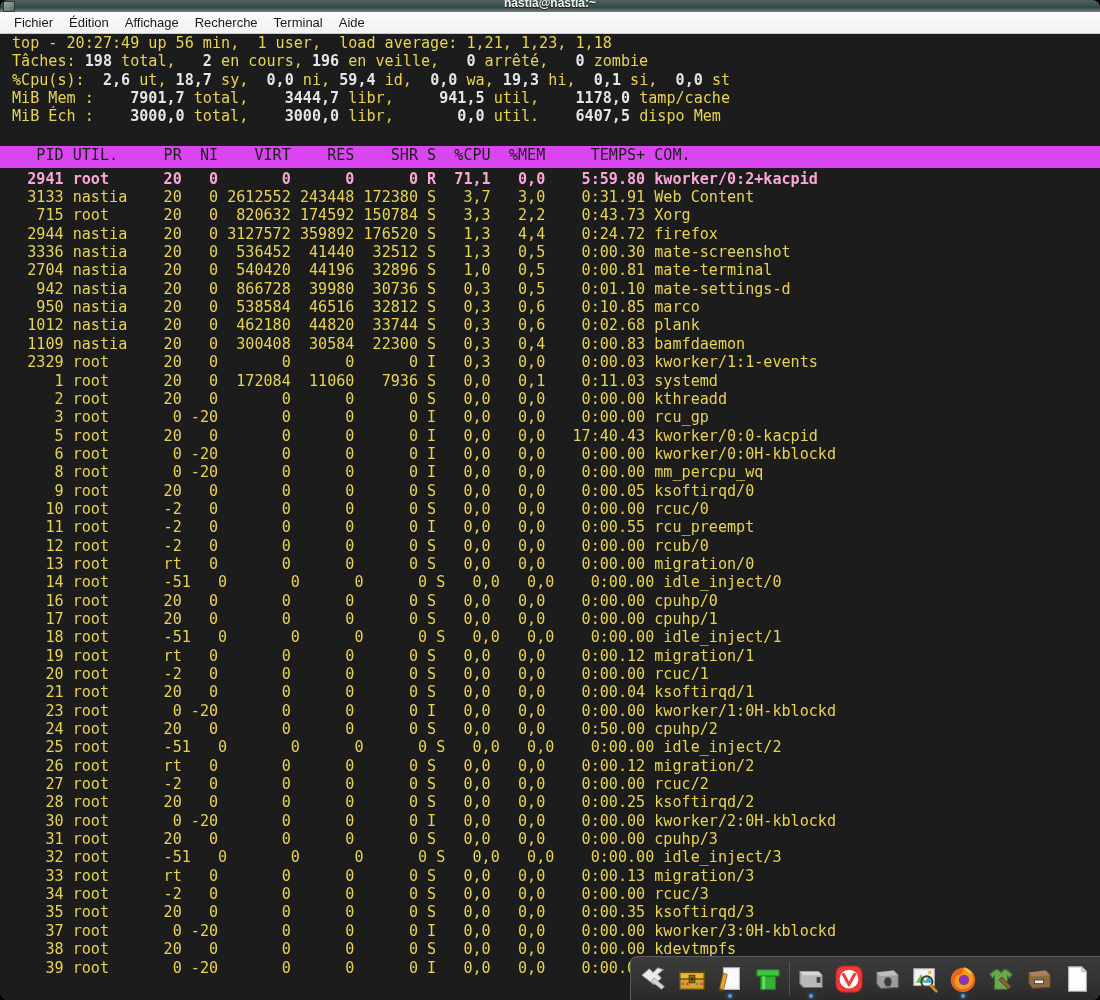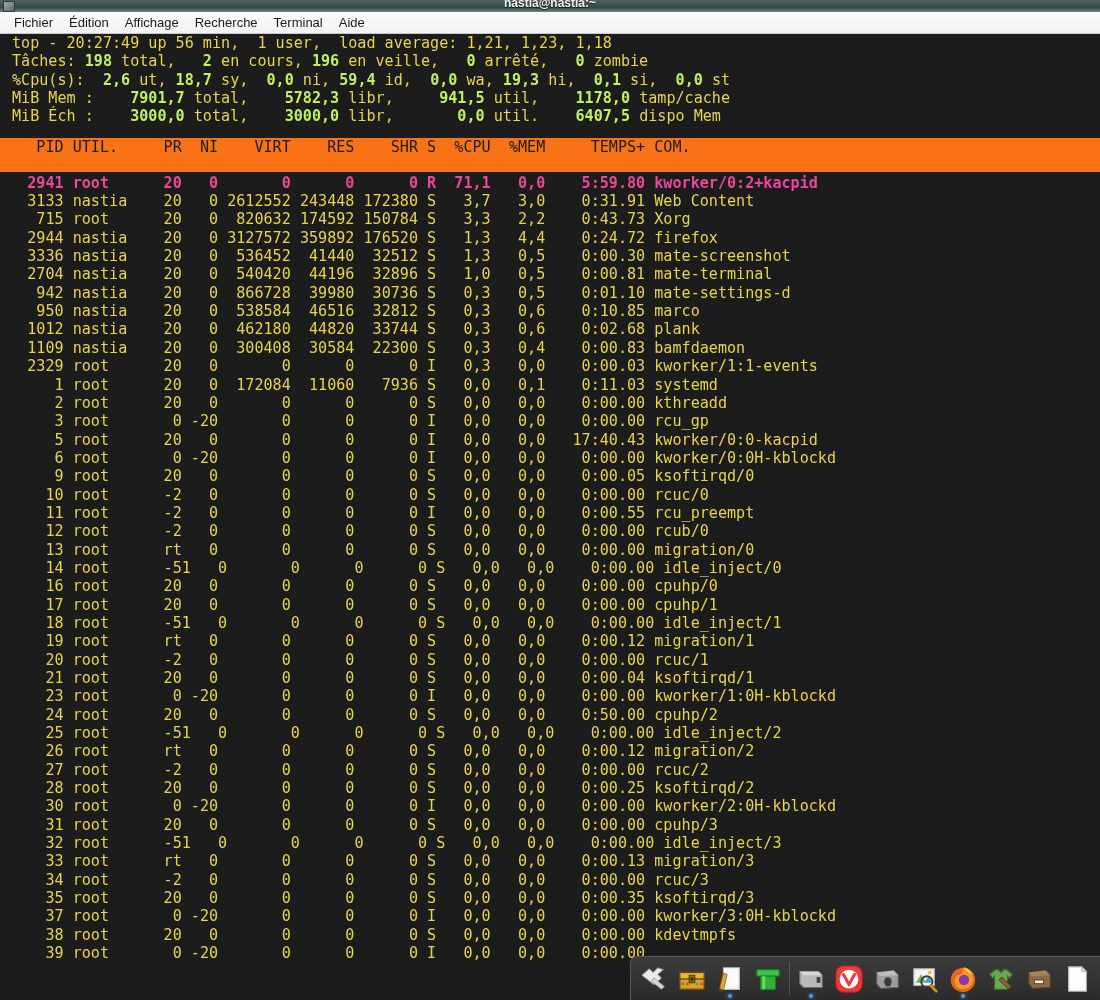--- a/index.html
+++ b/index.html
@@ -8,20 +8,21 @@
     padding: 0;
     background: #000;
   }
   #screen {
     position: relative;
     width: 1100px;
     height: 1000px;
     overflow: hidden;
     background: #1c1c1c;
     font-family: "DejaVu Sans Mono", "Liberation Mono", monospace;
+    border-radius: 8px;
   }
 
   
   #titlebar {
     position: absolute;
     left: 0; top: 0;
     width: 1100px;
     height: 12px;
     background: linear-gradient(to bottom, #4c6260 0%, #3e524f 45%, #334442 60%, #708582 100%);
     border-bottom: 1px solid #222;
@@ -84,31 +85,31 @@
   .tline {
     font-family: "DejaVu Sans Mono", "Liberation Mono", monospace;
     font-size: 15.1px;
     line-height: 18.35px;
     white-space: pre;
     color: #e8d44d;
     letter-spacing: 0px;
     height: 18.35px;
   }
   .summary { padding-left: 12px; }
-  .b { color: #bef264; font-weight: bold; }
+  .b { color: #e5e5e5; font-weight: bold; }
   .y { color: #e8d44d; }
   .hdrrow {
-    background: #f97316;
+    background: #d946ef;
     color: #1c1c1c;
     font-weight: normal;
-    height: 34px;
-    margin-top: 12px;
+    height: 22px;
+    margin-top: 20px;
     margin-bottom: 2px;
   }
-  .selrow { color: #ec4899; font-weight: bold; }
+  .selrow { color: #f9a8d4; font-weight: bold; }
 
   
   #dock {
     position: absolute;
     right: 0;
     bottom: 0;
     height: 44px;
     background: linear-gradient(to bottom, #3b3b3b 0%, #323232 60%, #2a2a2a 100%);
     border-top: 1px solid #5a5a5a;
     border-left: 1px solid #5a5a5a;
@@ -162,41 +163,42 @@
     <div class="menu-item">Recherche</div>
     <div class="menu-item">Terminal</div>
     <div class="menu-item">Aide</div>
   </div>
 
   <div id="terminal">
     <div id="summary-block">
         <div class="tline summary"><span class="y">top - </span><span class="y">20:27:49</span><span class="y"> up </span><span class="y">56 min</span><span class="y">,  </span><span class="y">1 user</span><span class="y">,  </span><span class="y">load average: </span><span class="y">1,21, 1,23, 1,18</span></div>
         <div class="tline summary"><span class="y">Tâches: </span><span class="b">198</span><span class="y"> total,</span><span class="y">   </span><span class="b">2</span><span class="y"> en cours, </span><span class="b">196</span><span class="y"> en veille,</span><span class="y">   </span><span class="b">0</span><span class="y"> arrêté,</span><span class="y">   </span><span class="b">0</span><span class="y"> zombie</span></div>
         <div class="tline summary"><span class="y">%Cpu(s):</span>  <span class="b">2,6</span><span class="y"> ut,</span> <span class="b">18,7</span><span class="y"> sy,</span>  <span class="b">0,0</span><span class="y"> ni,</span> <span class="b">59,4</span><span class="y"> id,</span>  <span class="b">0,0</span><span class="y"> wa,</span> <span class="b">19,3</span><span class="y"> hi,</span>  <span class="b">0,1</span><span class="y"> si,</span>  <span class="b">0,0</span><span class="y"> st</span></div>
-        <div class="tline summary"><span class="y">MiB Mem :</span>  <span class="b">  7901,7</span><span class="y"> total,</span>  <span class="b">  5782,3</span><span class="y"> libr,</span>  <span class="b">   941,5</span><span class="y"> util,</span>  <span class="b">  1178,0</span><span class="y"> tamp/cache</span></div>
+        <div class="tline summary"><span class="y">MiB Mem :</span>  <span class="b">  7901,7</span><span class="y"> total,</span>  <span class="b">  3444,7</span><span class="y"> libr,</span>  <span class="b">   941,5</span><span class="y"> util,</span>  <span class="b">  1178,0</span><span class="y"> tamp/cache</span></div>
         <div class="tline summary"><span class="y">MiB Éch :</span>  <span class="b">  3000,0</span><span class="y"> total,</span>  <span class="b">  3000,0</span><span class="y"> libr,</span>  <span class="b">     0,0</span><span class="y"> util.</span>  <span class="b">  6407,5</span><span class="y"> dispo Mem</span></div>
       </div>
     <div id="col-header" class="tline hdrrow">    PID UTIL.     PR  NI    VIRT    RES    SHR S  %CPU  %MEM     TEMPS+ COM.</div>
     <div id="proc-list">
         <div class="tline selrow">   2941 root      20   0       0      0      0 R  71,1   0,0    5:59.80 kworker/0:2+kacpid</div>
         <div class="tline">   3133 nastia    20   0 2612552 243448 172380 S   3,7   3,0    0:31.91 Web Content</div>
         <div class="tline">    715 root      20   0  820632 174592 150784 S   3,3   2,2    0:43.73 Xorg</div>
         <div class="tline">   2944 nastia    20   0 3127572 359892 176520 S   1,3   4,4    0:24.72 firefox</div>
         <div class="tline">   3336 nastia    20   0  536452  41440  32512 S   1,3   0,5    0:00.30 mate-screenshot</div>
         <div class="tline">   2704 nastia    20   0  540420  44196  32896 S   1,0   0,5    0:00.81 mate-terminal</div>
         <div class="tline">    942 nastia    20   0  866728  39980  30736 S   0,3   0,5    0:01.10 mate-settings-d</div>
         <div class="tline">    950 nastia    20   0  538584  46516  32812 S   0,3   0,6    0:10.85 marco</div>
         <div class="tline">   1012 nastia    20   0  462180  44820  33744 S   0,3   0,6    0:02.68 plank</div>
         <div class="tline">   1109 nastia    20   0  300408  30584  22300 S   0,3   0,4    0:00.83 bamfdaemon</div>
         <div class="tline">   2329 root      20   0       0      0      0 I   0,3   0,0    0:00.03 kworker/1:1-events</div>
         <div class="tline">      1 root      20   0  172084  11060   7936 S   0,0   0,1    0:11.03 systemd</div>
         <div class="tline">      2 root      20   0       0      0      0 S   0,0   0,0    0:00.00 kthreadd</div>
         <div class="tline">      3 root       0 -20       0      0      0 I   0,0   0,0    0:00.00 rcu_gp</div>
         <div class="tline">      5 root      20   0       0      0      0 I   0,0   0,0   17:40.43 kworker/0:0-kacpid</div>
         <div class="tline">      6 root       0 -20       0      0      0 I   0,0   0,0    0:00.00 kworker/0:0H-kblockd</div>
+        <div class="tline">      8 root       0 -20       0      0      0 I   0,0   0,0    0:00.00 mm_percpu_wq</div>
         <div class="tline">      9 root      20   0       0      0      0 S   0,0   0,0    0:00.05 ksoftirqd/0</div>
         <div class="tline">     10 root      -2   0       0      0      0 S   0,0   0,0    0:00.00 rcuc/0</div>
         <div class="tline">     11 root      -2   0       0      0      0 I   0,0   0,0    0:00.55 rcu_preempt</div>
         <div class="tline">     12 root      -2   0       0      0      0 S   0,0   0,0    0:00.00 rcub/0</div>
         <div class="tline">     13 root      rt   0       0      0      0 S   0,0   0,0    0:00.00 migration/0</div>
         <div class="tline">     14 root      -51   0       0      0      0 S   0,0   0,0    0:00.00 idle_inject/0</div>
         <div class="tline">     16 root      20   0       0      0      0 S   0,0   0,0    0:00.00 cpuhp/0</div>
         <div class="tline">     17 root      20   0       0      0      0 S   0,0   0,0    0:00.00 cpuhp/1</div>
         <div class="tline">     18 root      -51   0       0      0      0 S   0,0   0,0    0:00.00 idle_inject/1</div>
         <div class="tline">     19 root      rt   0       0      0      0 S   0,0   0,0    0:00.12 migration/1</div>

